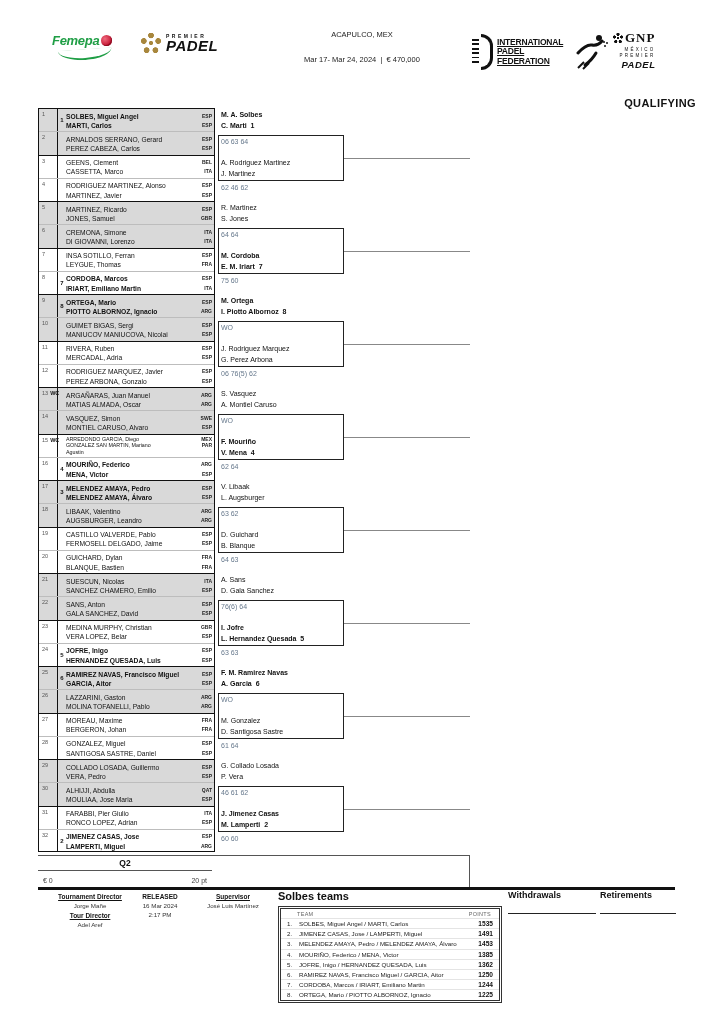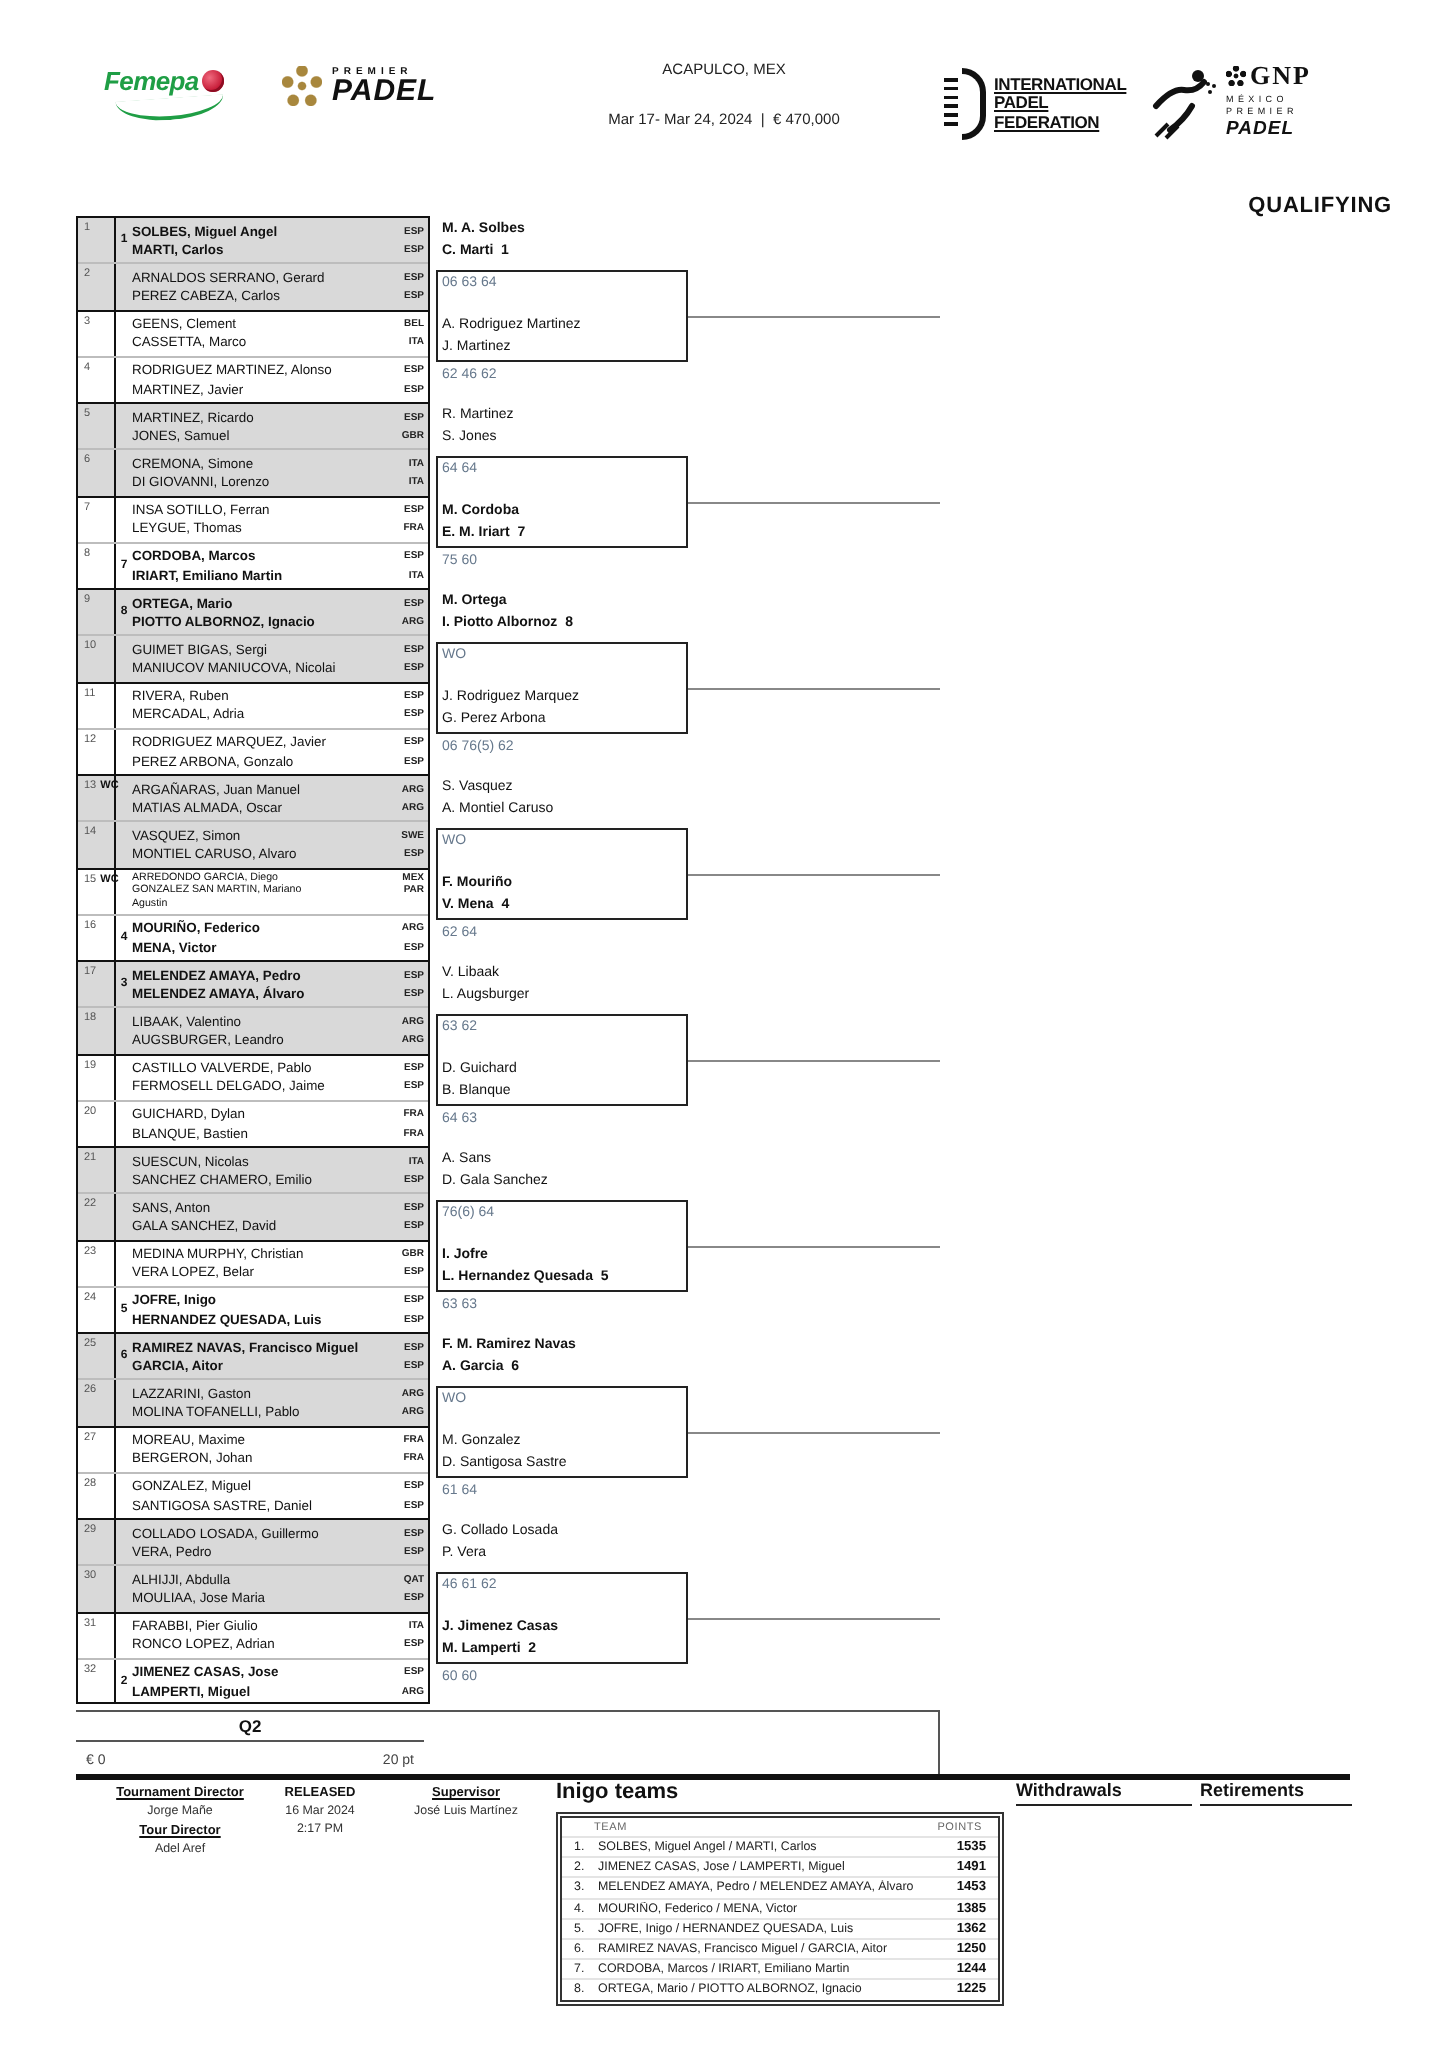--- a/index.html
+++ b/index.html
@@ -30,21 +30,21 @@
   .ctitle .loc{font-size:7.5px;color:#222;margin-top:3px;}
   .ctitle .dat{font-size:7.5px;color:#222;margin-top:16px;}
   .ipf{position:absolute;left:472px;top:34px;display:flex;align-items:center;gap:4px;}
   .ipf-emblem{display:flex;align-items:center;}
   .ipf-dashes{width:9px;height:26px;background:repeating-linear-gradient(to bottom,#111 0 1.8px,transparent 1.8px 4.4px);
      background-size:80% 100%;background-repeat:no-repeat;background-position:left center;}
   .ipf-paren{width:9px;height:30px;border:3px solid #111;border-left:none;
      border-top-right-radius:13px;border-bottom-right-radius:13px;}
   .ipf-text{font-size:8.5px;font-weight:bold;color:#111;line-height:9.5px;letter-spacing:-.2px;text-decoration:underline;}
   .gnp{position:absolute;left:576px;top:30px;display:flex;align-items:center;gap:3px;}
-  .gnp-stack{text-align:left;}
+  .gnp-stack{text-align:right;}
   .gnp-row{display:flex;align-items:center;gap:2px;}
   .flower.small{width:10px;height:10px;background:
      radial-gradient(circle at 50% 12%,#111 0 1.4px,transparent 1.8px),
      radial-gradient(circle at 86% 40%,#111 0 1.4px,transparent 1.8px),
      radial-gradient(circle at 72% 86%,#111 0 1.4px,transparent 1.8px),
      radial-gradient(circle at 28% 86%,#111 0 1.4px,transparent 1.8px),
      radial-gradient(circle at 14% 40%,#111 0 1.4px,transparent 1.8px),
      radial-gradient(circle at 50% 50%,#111 0 1px,transparent 1.4px);}
   .gnp-name{font-family:"Liberation Serif",serif;font-size:13px;font-weight:bold;color:#111;letter-spacing:1px;}
   .gnp-sub{font-size:4.5px;letter-spacing:2.2px;color:#111;margin-top:1px;}
@@ -119,21 +119,21 @@
   .shead{display:flex;justify-content:space-between;padding:2px 8px 1px 16px;
      font-size:5.5px;color:#666;letter-spacing:.3px;}
   .srow{display:flex;align-items:center;padding:1.1px 6px;border-top:1px solid #e4e4e4;}
   .srow .rank{width:12px;font-size:6.2px;color:#222;flex:none;}
   .srow .team{flex:1;font-size:6.2px;color:#222;white-space:nowrap;overflow:hidden;}
   .srow .pts{width:28px;text-align:right;font-size:6.6px;font-weight:bold;color:#111;flex:none;}
 
   
   .wd{position:absolute;left:508px;top:890px;width:88px;}
   .rt{position:absolute;left:600px;top:890px;width:76px;}
-  .wtitle{font-size:9px;font-weight:bold;color:#111;border-bottom:1.5px solid #222;padding-bottom:2px;}
+  .wtitle{font-size:9px;font-weight:bold;color:#111;border-bottom:1.5px solid #222;padding-bottom:13px;}
   .wd-item{font-size:6.2px;color:#333;line-height:7.6px;margin-top:4px;}
 </style>
 </head>
 <body>
 
 <div class="page">
 
   <div class="femepa">
     <div class="femepa-row">
       <span class="femepa-text">Femepa</span>
@@ -881,21 +881,21 @@
     <div class="lbl noline">RELEASED</div>
     <div class="val">16 Mar 2024</div>
     <div class="val">2:17 PM</div>
   </div>
   <div class="off off3">
     <div class="lbl">Supervisor</div>
     <div class="val">José Luis Martínez</div>
   </div>
 
   <div class="seeded">
-    <div class="stitle">Inigo teams</div>
+    <div class="stitle">Solbes teams</div>
     <div class="stable">
       <div class="shead">
         <span>TEAM</span>
         <span>POINTS</span>
       </div>
       <div>
 
       <div class="srow">
           <span class="rank">1.</span>
           <span class="team">SOLBES, Miguel Angel / MARTI, Carlos</span>

